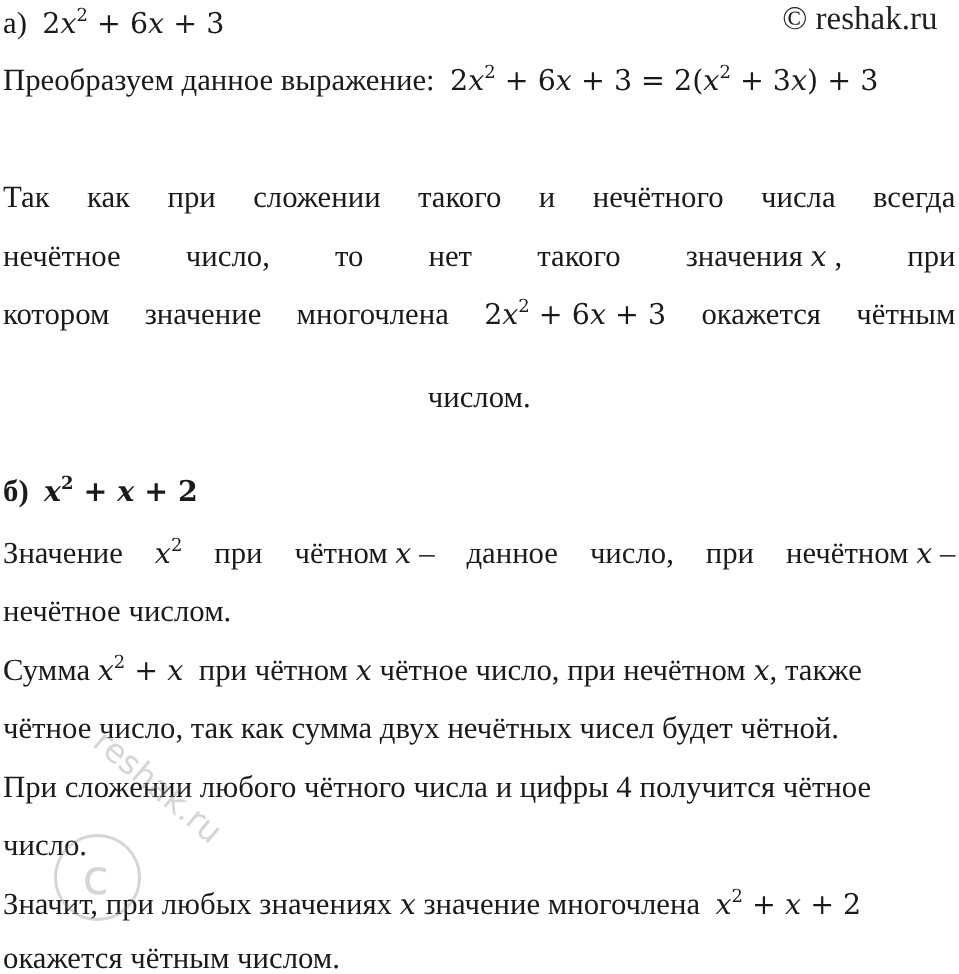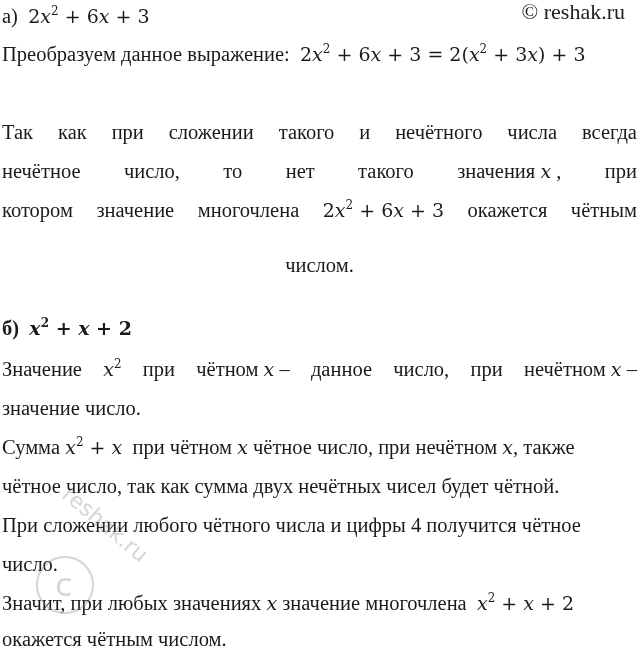--- a/index.html
+++ b/index.html
@@ -128,21 +128,21 @@
       <span class="m"><i>x</i><sup>2</sup></span>
       <span>при</span>
       <span>чётном&nbsp;<span class="m"><i>x</i></span>&nbsp;–</span>
       <span>данное</span>
       <span>число,</span>
       <span>при</span>
       <span>нечётном&nbsp;<span class="m"><i>x</i></span>&nbsp;–</span>
   </div>
 
   <div class="line" style="top:395px;">
-    <span>значение число.</span>
+    <span>нечётное числом.</span>
   </div>
 
   <div class="line" style="top:434px;">
     <span>Сумма</span>
     <span class="m"><i>x</i><sup>2</sup> + <i>x</i></span>&nbsp;
     при чётном <span class="m"><i>x</i></span> чётное число, при нечётном <span class="m"><i>x</i></span>, также
   </div>
 
   <div class="line" style="top:473px;">
     <span>чётное число, так как сумма двух нечётных чисел будет чётной.</span>

